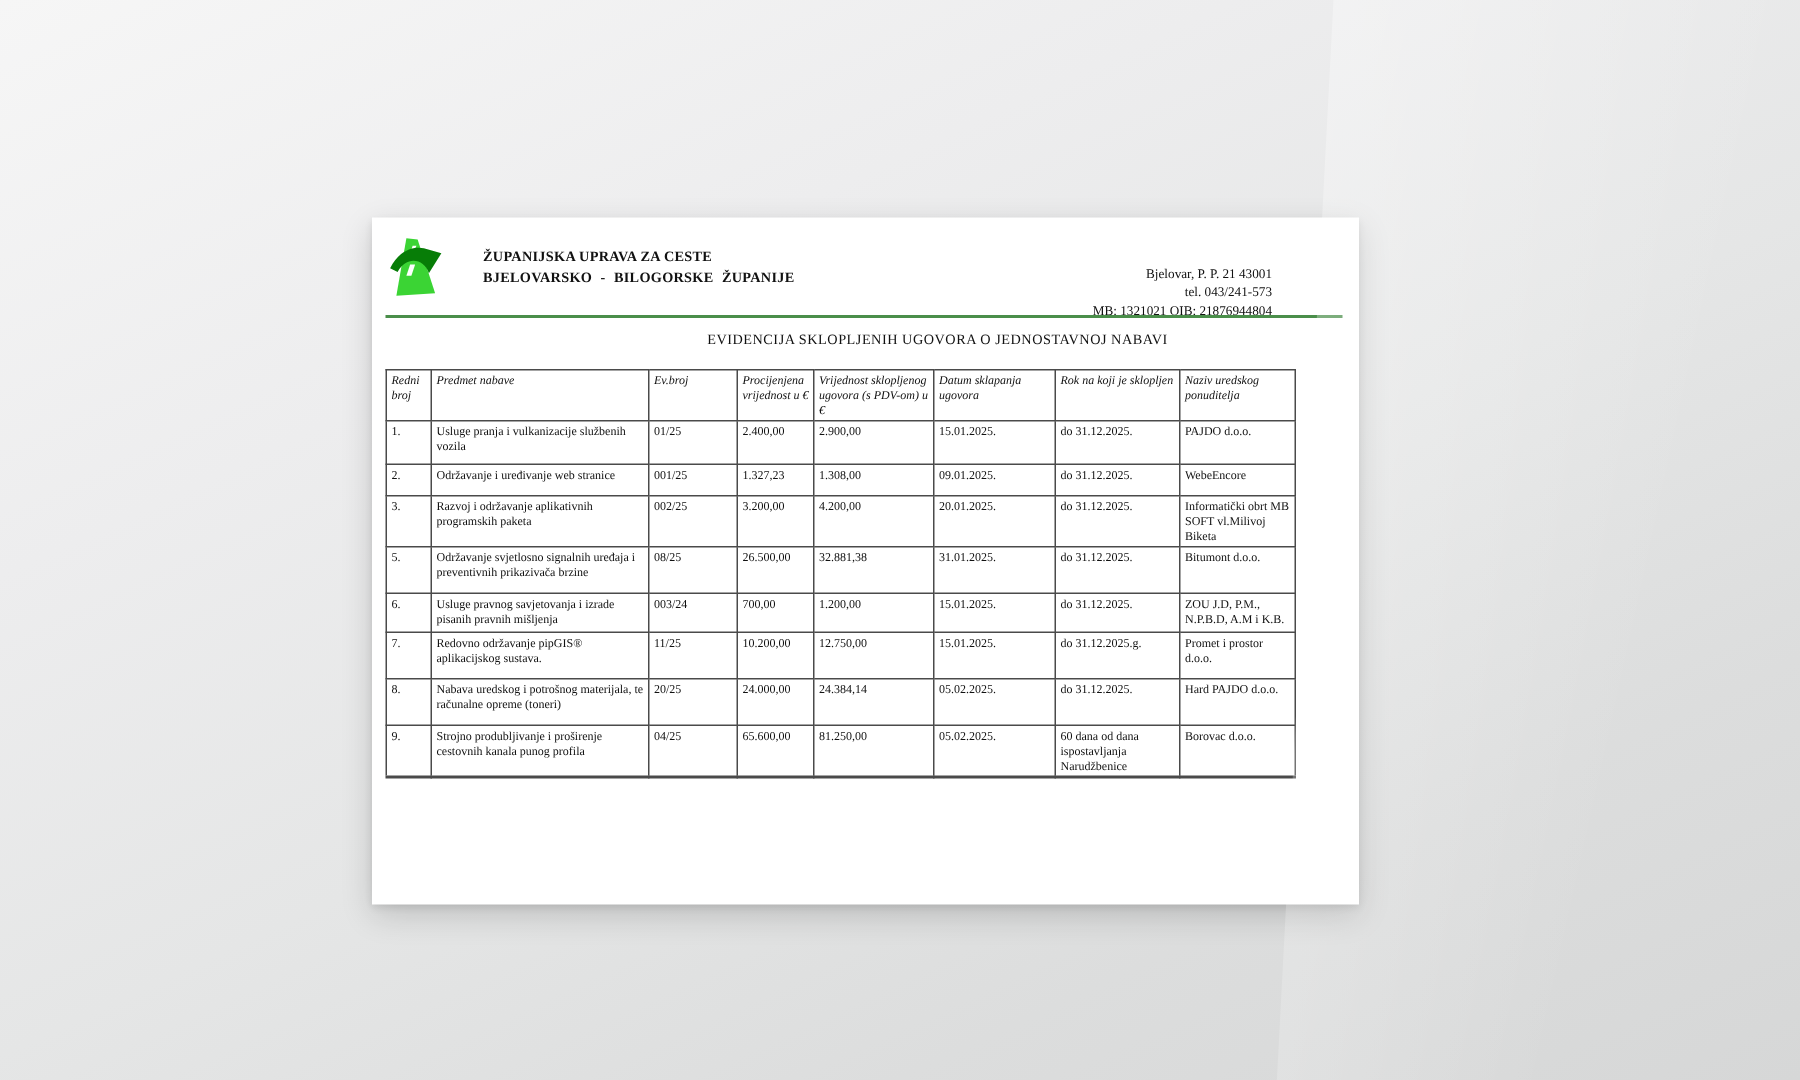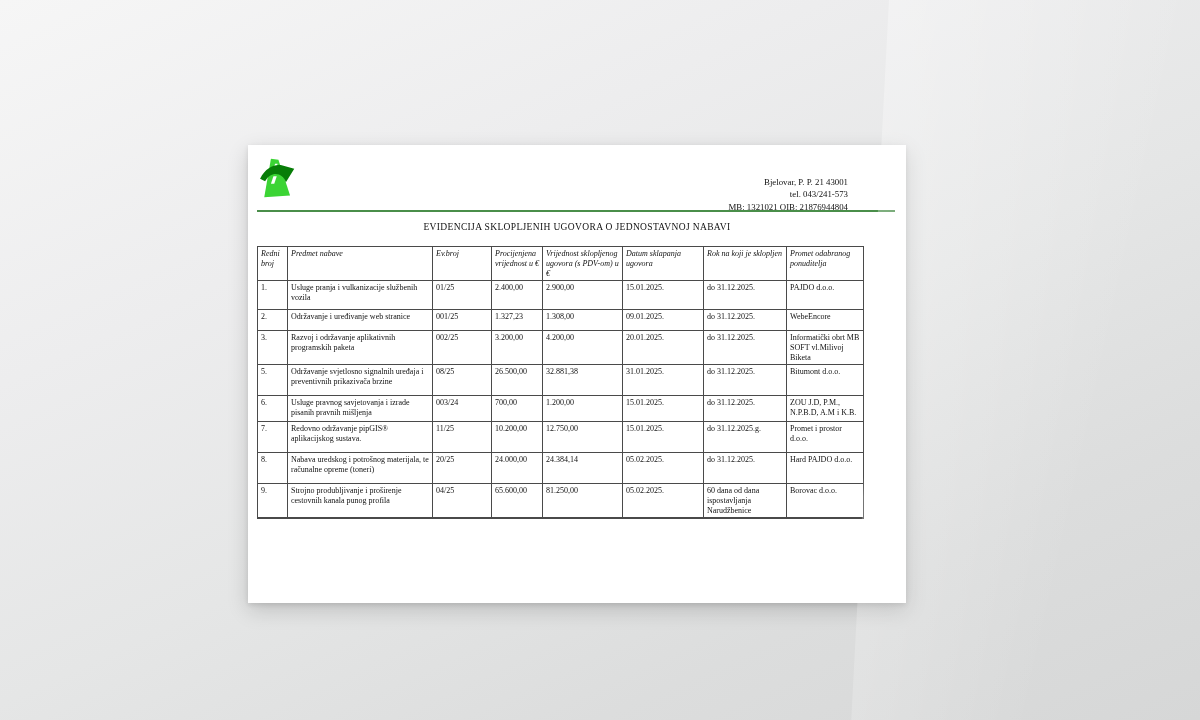--- a/index.html
+++ b/index.html
@@ -16,21 +16,21 @@
   }
   .sheet{
     position:absolute;left:248px;top:145px;width:658px;height:458px;background:#ffffff;
     box-shadow:0 7px 20px rgba(0,0,0,.16),0 2px 5px rgba(0,0,0,.10);
   }
   .logo{position:absolute;left:11px;top:13px;width:38px;height:40px;}
   .org{position:absolute;left:74px;top:21px;font-weight:bold;font-size:9.5px;line-height:13.5px;letter-spacing:.2px;color:#111;}
   .org .l2{word-spacing:3px;}
   .contact{position:absolute;left:380px;top:31px;width:220px;text-align:right;font-size:8.8px;line-height:12.4px;color:#111;}
   .divider{position:absolute;left:9px;top:65px;width:638px;height:2px;}
-  .doc-title{position:absolute;left:0;top:77px;width:100%;text-align:center;font-size:9.5px;letter-spacing:.35px;color:#111;}
+  .doc-title{position:absolute;left:0;top:77px;width:100%;text-align:center;font-size:9.5px;letter-spacing:.35px;color:#111;padding-left:48px;}
   table.contracts{
     position:absolute;left:9px;top:101px;width:606px;table-layout:fixed;
     border-collapse:collapse;font-size:8px;color:#111;
     border:1px solid #4a4a4a;border-bottom-width:2px;
   }
   .contracts th,.contracts td{
     border:1px solid #4a4a4a;vertical-align:top;text-align:left;
     padding:2px 3px 1px 3px;line-height:10px;font-weight:normal;
     overflow:hidden;word-wrap:break-word;
   }
@@ -44,20 +44,24 @@
 <div class="canvas">
   <div class="sheet">
 
     <svg class="logo" viewBox="0 0 45 48" xmlns="http://www.w3.org/2000/svg">
       <polygon points="14,1 23,2 37,45 6,47" fill="#3bd434"></polygon>
       <polygon points="19,7 22,7 20,13 17,13" fill="#ffffff"></polygon>
       <polygon points="17,22 21,22 18,31 14,31" fill="#ffffff"></polygon>
       <path d="M1,25 C8,11 19,7 28,9 L42,13 L32,29 C28,17 14,15 7,28 Z" fill="#077d07"></path>
     </svg>
 
+    <div class="org">
+      <div class="l1">ŽUPANIJSKA UPRAVA ZA CESTE</div>
+      <div class="l2">BJELOVARSKO - BILOGORSKE ŽUPANIJE</div>
+    </div>
 
     <div class="contact">
       <div>Bjelovar, P. P. 21 43001</div>
       <div>tel. 043/241-573</div>
       <div>MB: 1321021 OIB: 21876944804</div>
     </div>
 
     <div class="divider" style="background: rgb(74, 142, 74);"></div>
 
     <div class="doc-title">EVIDENCIJA SKLOPLJENIH UGOVORA O JEDNOSTAVNOJ NABAVI</div>
@@ -75,21 +79,21 @@
         </colgroup>
         <thead>
           <tr>
             <th>Redni broj</th>
             <th>Predmet nabave</th>
             <th>Ev.broj</th>
             <th>Procijenjena vrijednost u €</th>
             <th>Vrijednost sklopljenog ugovora (s PDV-om) u €</th>
             <th>Datum sklapanja ugovora</th>
             <th>Rok na koji je sklopljen</th>
-            <th>Promet odabranog ponuditelja</th>
+            <th>Naziv uredskog ponuditelja</th>
           </tr>
         </thead>
         <tbody>
           <tr style="height: 29px;">
             <td>1.</td>
             <td>Usluge pranja i vulkanizacije službenih vozila</td>
             <td>01/25</td>
             <td>2.400,00</td>
             <td>2.900,00</td>
             <td>15.01.2025.</td>

